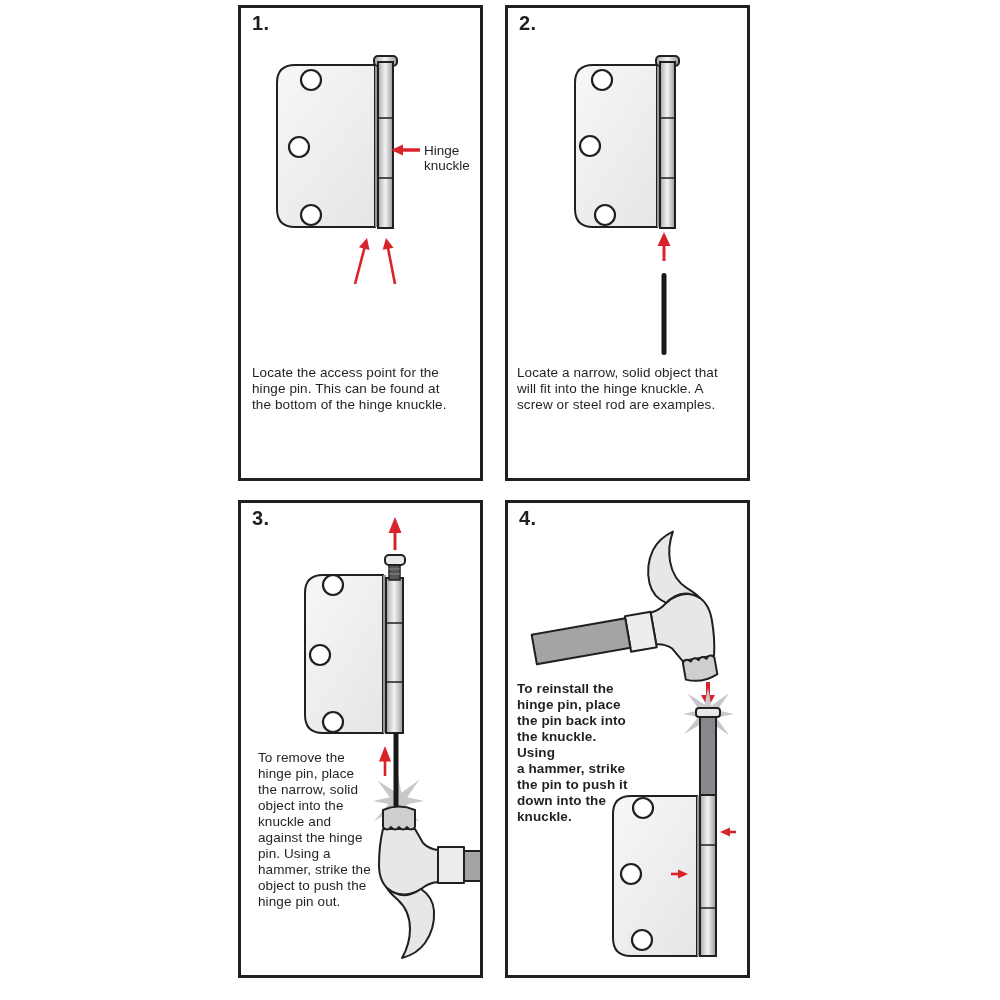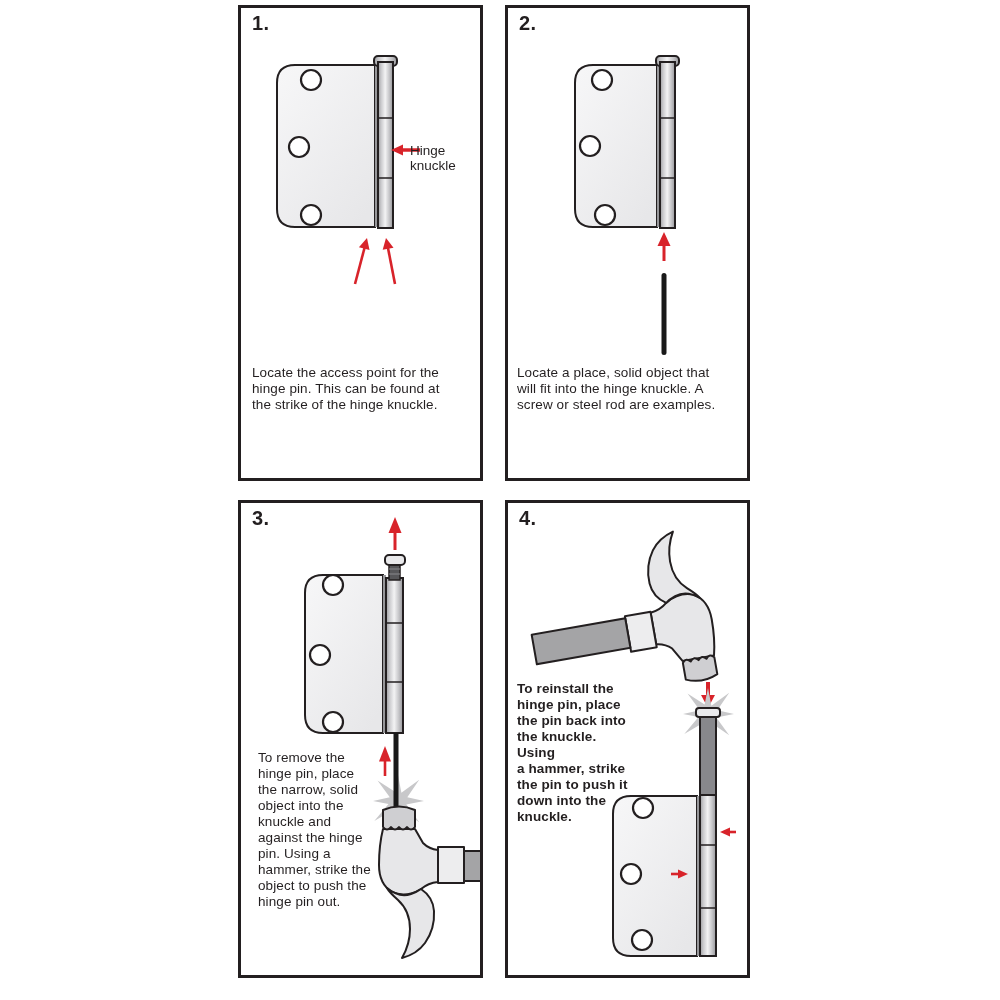--- a/index.html
+++ b/index.html
@@ -24,21 +24,21 @@
   }
   .caption{
     position:absolute;font-size:13.5px;line-height:16px;
     white-space:pre-line;letter-spacing:0.1px;
   }
   #p1 .caption{left:11px;top:357px;width:220px;}
   #p2 .caption{left:9px;top:357px;width:226px;}
   #p3 .caption{left:17px;top:247px;width:125px;}
   #p4 .caption{left:9px;top:178px;width:120px;font-weight:bold;}
   .callout{
-    position:absolute;left:169px;top:135px;
+    position:absolute;left:183px;top:135px;
     font-size:13.5px;line-height:15px;white-space:pre-line;
   }
   
   .ol{stroke:var(--outline,#231f20);}
   .rl{stroke:var(--accent-red,#d8232a);fill:none;}
   .rh{fill:var(--accent-red,#d8232a);stroke:none;}
 </style>
 </head>
 <body>
 
@@ -87,21 +87,21 @@
       <polygon class="rh" points="129,233 131.5,245.1 120.9,242.3"></polygon>
       <line class="rl" x1="157" y1="279" x2="150" y2="243" stroke-width="2.6"></line>
       <polygon class="rh" points="148,233 155.5,242.7 144.7,244.8"></polygon>
     </g>
   </svg>
   <div class="num">1.</div>
   <div class="callout">Hinge
 knuckle</div>
   <div class="caption">Locate the access point for the
 hinge pin. This can be found at
-the strike of the hinge knuckle.</div>
+the bottom of the hinge knuckle.</div>
 </div>
 
 <div class="panel" id="p2">
   <svg class="art" viewBox="0 0 242 473" width="242" height="473">
     <g>
       <path class="ol" d="M152,60 L88,60 Q70,60 70,78 L70,204 Q70,222 88,222 L152,222 Z" fill="url(#leafG)" stroke-width="2"></path>
       <rect x="152" y="60" width="3" height="162" fill="#97979a"></rect>
       <rect class="ol" x="151" y="51" width="23" height="10" rx="4" fill="url(#met)" stroke-width="2"></rect>
       <rect class="ol" x="155" y="57" width="15" height="166" fill="url(#met)" stroke-width="2"></rect>
       <path class="ol" d="M155,113 H170 M155,173 H170" stroke-width="1.5"></path>
@@ -109,21 +109,21 @@
       <circle class="ol" cx="85" cy="141" r="10" fill="#ffffff" stroke-width="2.2"></circle>
       <circle class="ol" cx="100" cy="210" r="10" fill="#ffffff" stroke-width="2.2"></circle>
     </g>
     <g>
       <line class="rl" x1="159" y1="256" x2="159" y2="241" stroke-width="3"></line>
       <polygon class="rh" points="159,227 165.5,241 152.5,241"></polygon>
     </g>
     <rect x="156.5" y="268" width="5" height="82" rx="2.5" fill="#191919"></rect>
   </svg>
   <div class="num">2.</div>
-  <div class="caption">Locate a place, solid object that
+  <div class="caption">Locate a narrow, solid object that
 will fit into the hinge knuckle. A
 screw or steel rod are examples.</div>
 </div>
 
 <div class="panel" id="p3">
   <svg class="art" viewBox="0 0 242 475" width="242" height="475">
     <g>
       <line class="rl" x1="157" y1="50" x2="157" y2="33" stroke-width="3"></line>
       <polygon class="rh" points="157,17 163.5,33 150.5,33"></polygon>
     </g>

